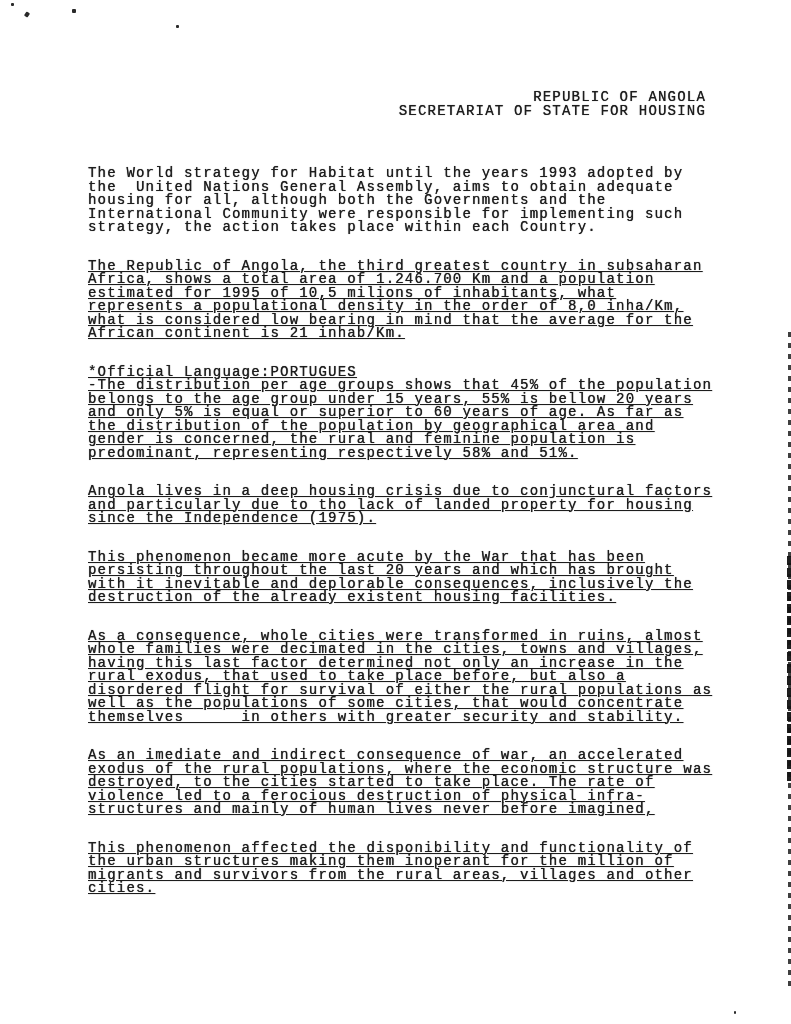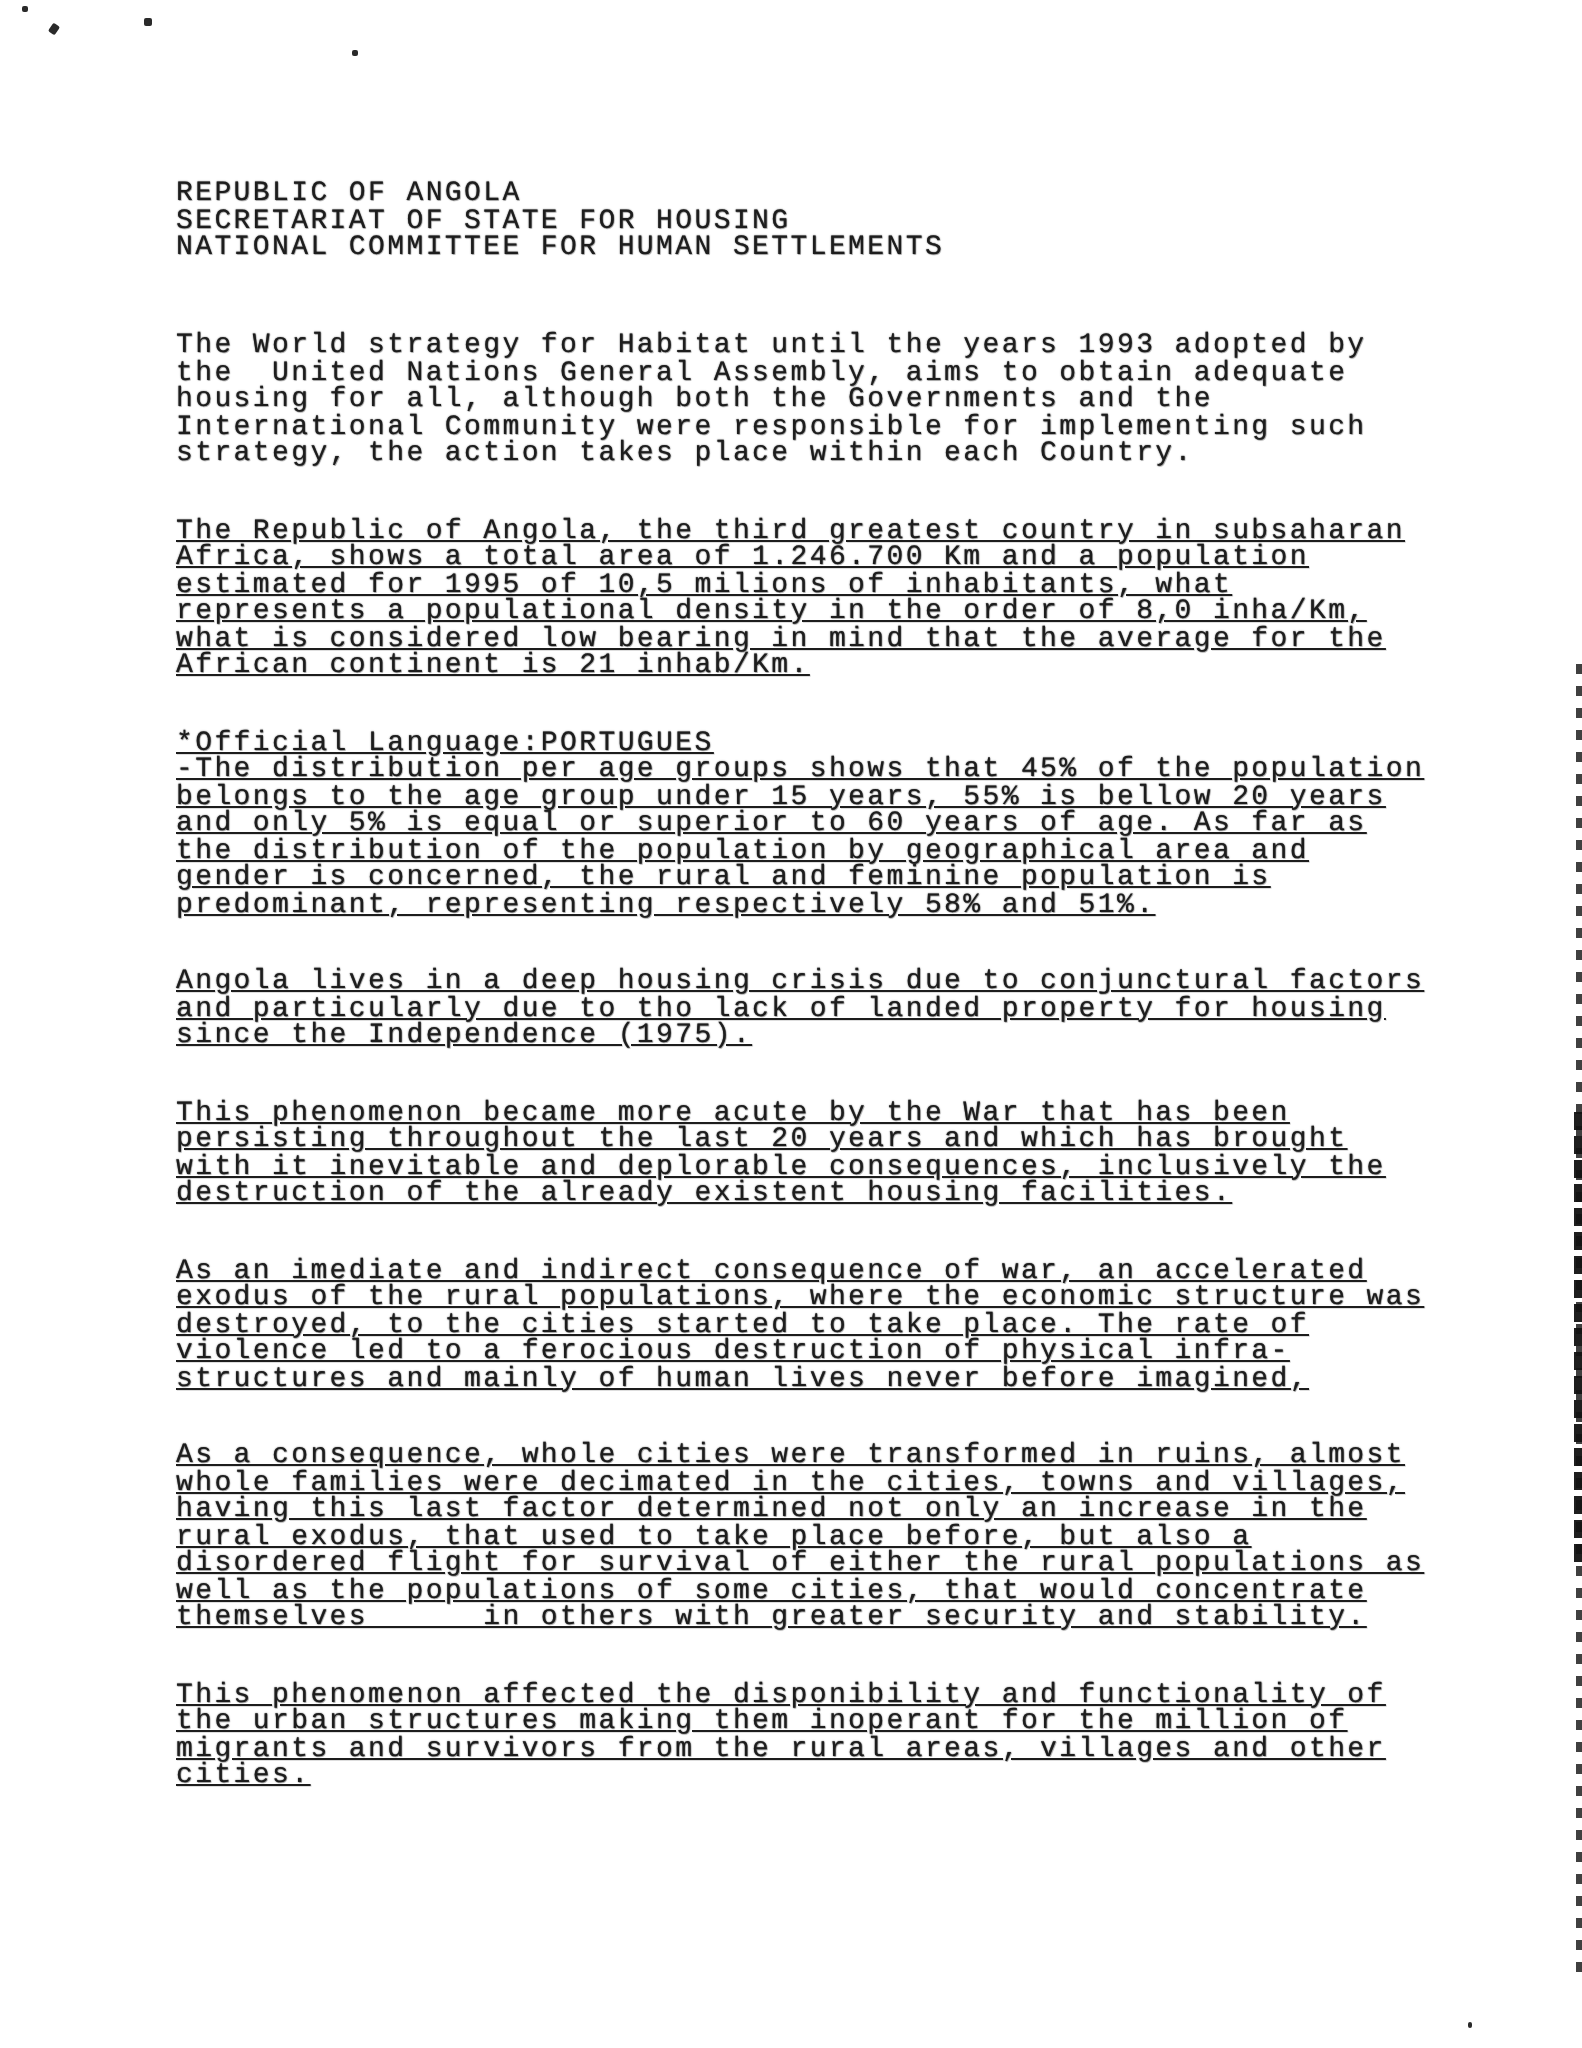--- a/index.html
+++ b/index.html
@@ -21,21 +21,21 @@
     line-height: 13.5px;
     letter-spacing: 1.2px;
     white-space: pre-wrap;
     text-shadow: 0 0 0.7px rgba(25,25,25,0.85), 0.4px 0.3px 0 rgba(25,25,25,0.25);
   }
   .header {
     position: absolute;
     left: 88px;
     top: 91px;
     width: 618px;
-    text-align: left;
+    text-align: right;
   }
   .body-col {
     position: absolute;
     left: 88px;
     top: 167px;
     width: 660px;
   }
   .para-group { margin: 0 0 25px 0; }
   .para { margin: 0 0 25px 0; text-decoration: underline; }
   
@@ -78,21 +78,20 @@
 
   <span class="speck speck-1"></span>
   <span class="speck speck-2"></span>
   <span class="speck speck-3"></span>
   <span class="speck speck-4"></span>
   <span class="speck speck-5"></span>
 
   <div class="header">
     <div class="doc-text">REPUBLIC OF ANGOLA</div>
     <div class="doc-text">SECRETARIAT OF STATE FOR HOUSING</div>
-    <div class="doc-text">NATIONAL COMMITTEE FOR HUMAN SETTLEMENTS</div>
   </div>
 
   <div class="body-col">
     <div class="para-group">
       <div class="doc-text">The World strategy for Habitat until the years 1993 adopted by
 the  United Nations General Assembly, aims to obtain adequate
 housing for all, although both the Governments and the
 International Community were responsible for implementing such
 strategy, the action takes place within each Country.</div>
     </div>
@@ -109,32 +108,32 @@
 the distribution of the population by geographical area and
 gender is concerned, the rural and feminine population is
 predominant, representing respectively 58% and 51%.</div>
     <div class="para doc-text">Angola lives in a deep housing crisis due to conjunctural factors
 and particularly due to tho lack of landed property for housing
 since the Independence (1975).</div>
     <div class="para doc-text">This phenomenon became more acute by the War that has been
 persisting throughout the last 20 years and which has brought
 with it inevitable and deplorable consequences, inclusively the
 destruction of the already existent housing facilities.</div>
-    <div class="para doc-text">As an imediate and indirect consequence of war, an accelerated
-exodus of the rural populations, where the economic structure was
-destroyed, to the cities started to take place. The rate of
-violence led to a ferocious destruction of physical infra-
-structures and mainly of human lives never before imagined,</div>
     <div class="para doc-text">As a consequence, whole cities were transformed in ruins, almost
 whole families were decimated in the cities, towns and villages,
 having this last factor determined not only an increase in the
 rural exodus, that used to take place before, but also a
 disordered flight for survival of either the rural populations as
 well as the populations of some cities, that would concentrate
 themselves      in others with greater security and stability.</div>
+    <div class="para doc-text">As an imediate and indirect consequence of war, an accelerated
+exodus of the rural populations, where the economic structure was
+destroyed, to the cities started to take place. The rate of
+violence led to a ferocious destruction of physical infra-
+structures and mainly of human lives never before imagined,</div>
     <div class="para doc-text">This phenomenon affected the disponibility and functionality of
 the urban structures making them inoperant for the million of
 migrants and survivors from the rural areas, villages and other
 cities.</div>
   </div>
 
   <div class="edge-marks"></div>
   <div class="edge-marks-dense"></div>
 
 </div>

